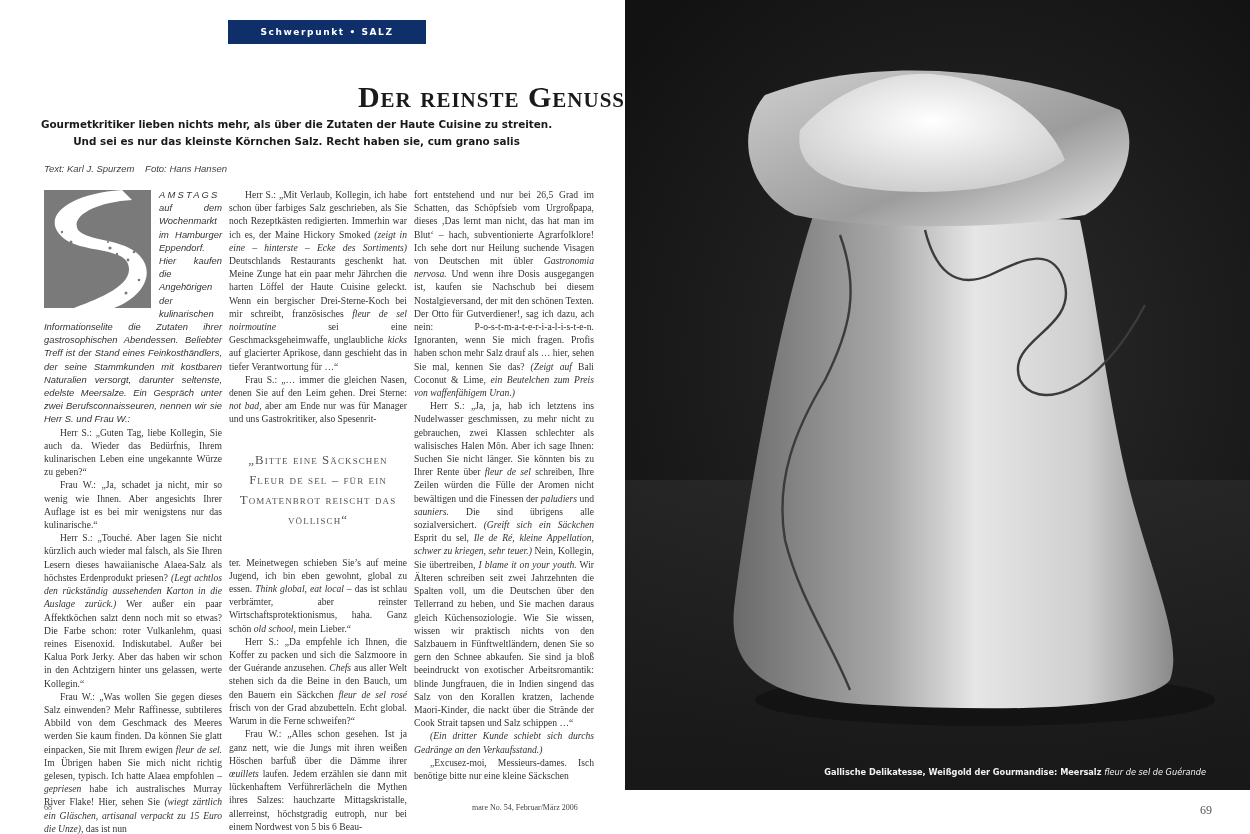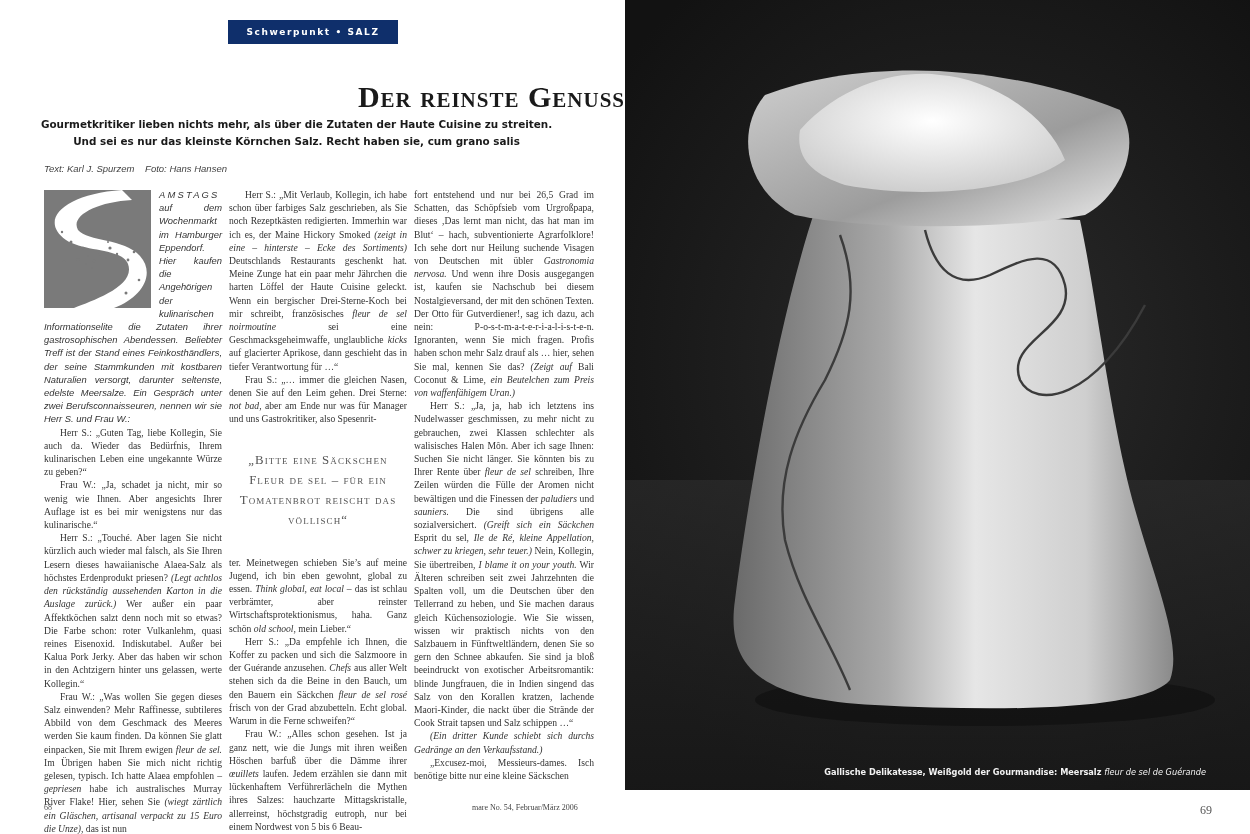--- a/index.html
+++ b/index.html
@@ -4,21 +4,21 @@
 <style>
   * { box-sizing: border-box; margin: 0; padding: 0; }
   html, body { width: 1250px; height: 834px; background: #ffffff; overflow: hidden; }
   body { position: relative; font-family: "Liberation Serif", serif; color: #2a2a2a; }
 
   .spread { position: absolute; inset: 0; display: flex; }
   .page-left { position: relative; width: 625px; height: 834px; background: #fff; }
   .page-right { position: relative; width: 625px; height: 834px; background: #fff; }
 
   .rubric {
-    position: absolute; left: 228px; top: 20px; width: 170px; height: 24px;
+    position: absolute; left: 228px; top: 20px; width: 198px; height: 24px;
     background: #0f2f6b; color: #fff; text-align: center;
     font-family: "DejaVu Sans", sans-serif; font-size: 9px; font-weight: bold;
     letter-spacing: 1.6px; line-height: 24px;
   }
 
   .headline {
     position: absolute; left: 0; width: 625px; top: 80px; text-align: right;
     font-family: "Liberation Serif", serif; font-size: 30px; color: #1a1a1a;
     font-variant: small-caps; letter-spacing: 1px;
   }

